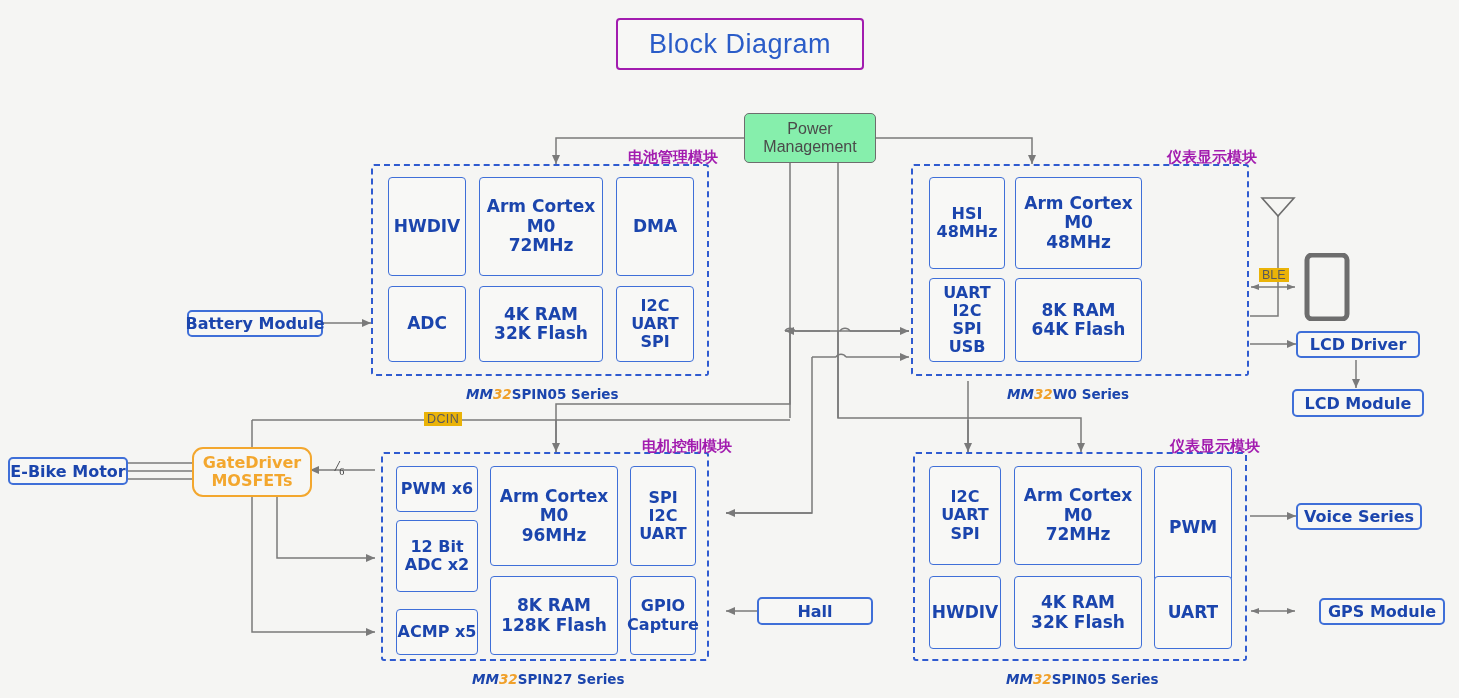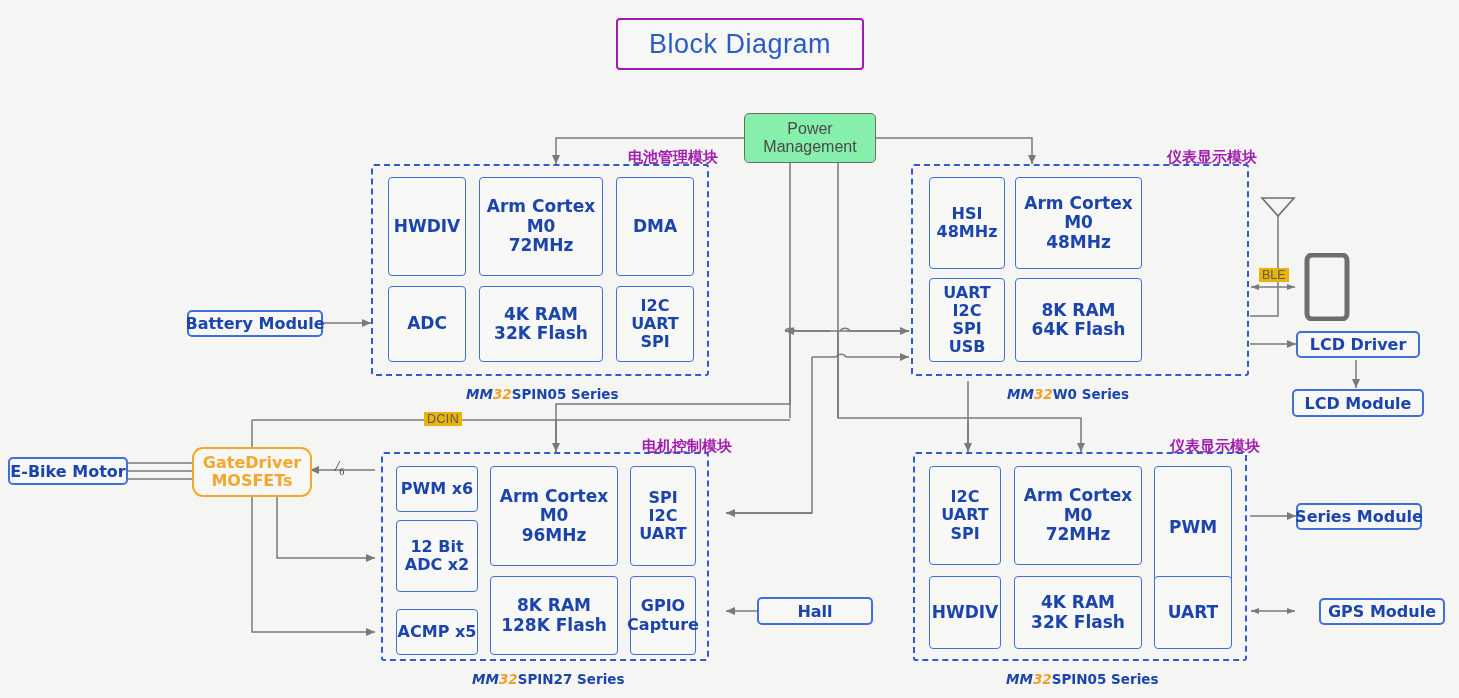--- a/index.html
+++ b/index.html
@@ -316,21 +316,21 @@
     <span>GateDriver</span>
     <span>MOSFETs</span>
   </div>
 
   <div class="pill" style="left:757px;top:597px;width:116px;height:28px;">Hall</div>
 
   <div class="pill" style="left:1296px;top:331px;width:124px;height:27px;">LCD Driver</div>
 
   <div class="pill" style="left:1292px;top:389px;width:132px;height:28px;">LCD Module</div>
 
-  <div class="pill" style="left:1296px;top:503px;width:126px;height:27px;">Series Module</div>
+  <div class="pill" style="left:1296px;top:503px;width:126px;height:27px;">Voice Series</div>
 
   <div class="pill" style="left:1296px;top:598px;width:126px;height:27px;margin-left:23px;">GPS Module</div>
 
   <div class="wlabel dcin" style="left:424px;top:412px;">DCIN</div>
   <div class="wlabel" style="left:1259px;top:268px;">BLE</div>
   <div class="frac" style="left:335px;top:458px;">/<sub>6</sub></div>
 
   <svg class="phone" style="left:1304px;top:253px;" width="46" height="68" viewBox="0 0 46 68">
     <rect x="3" y="2" width="40" height="64" rx="5" ry="5" fill="none" stroke="#6d6d6d" stroke-width="5"></rect>
     <rect x="8" y="9" width="30" height="44" fill="#f5f5f3"></rect>

